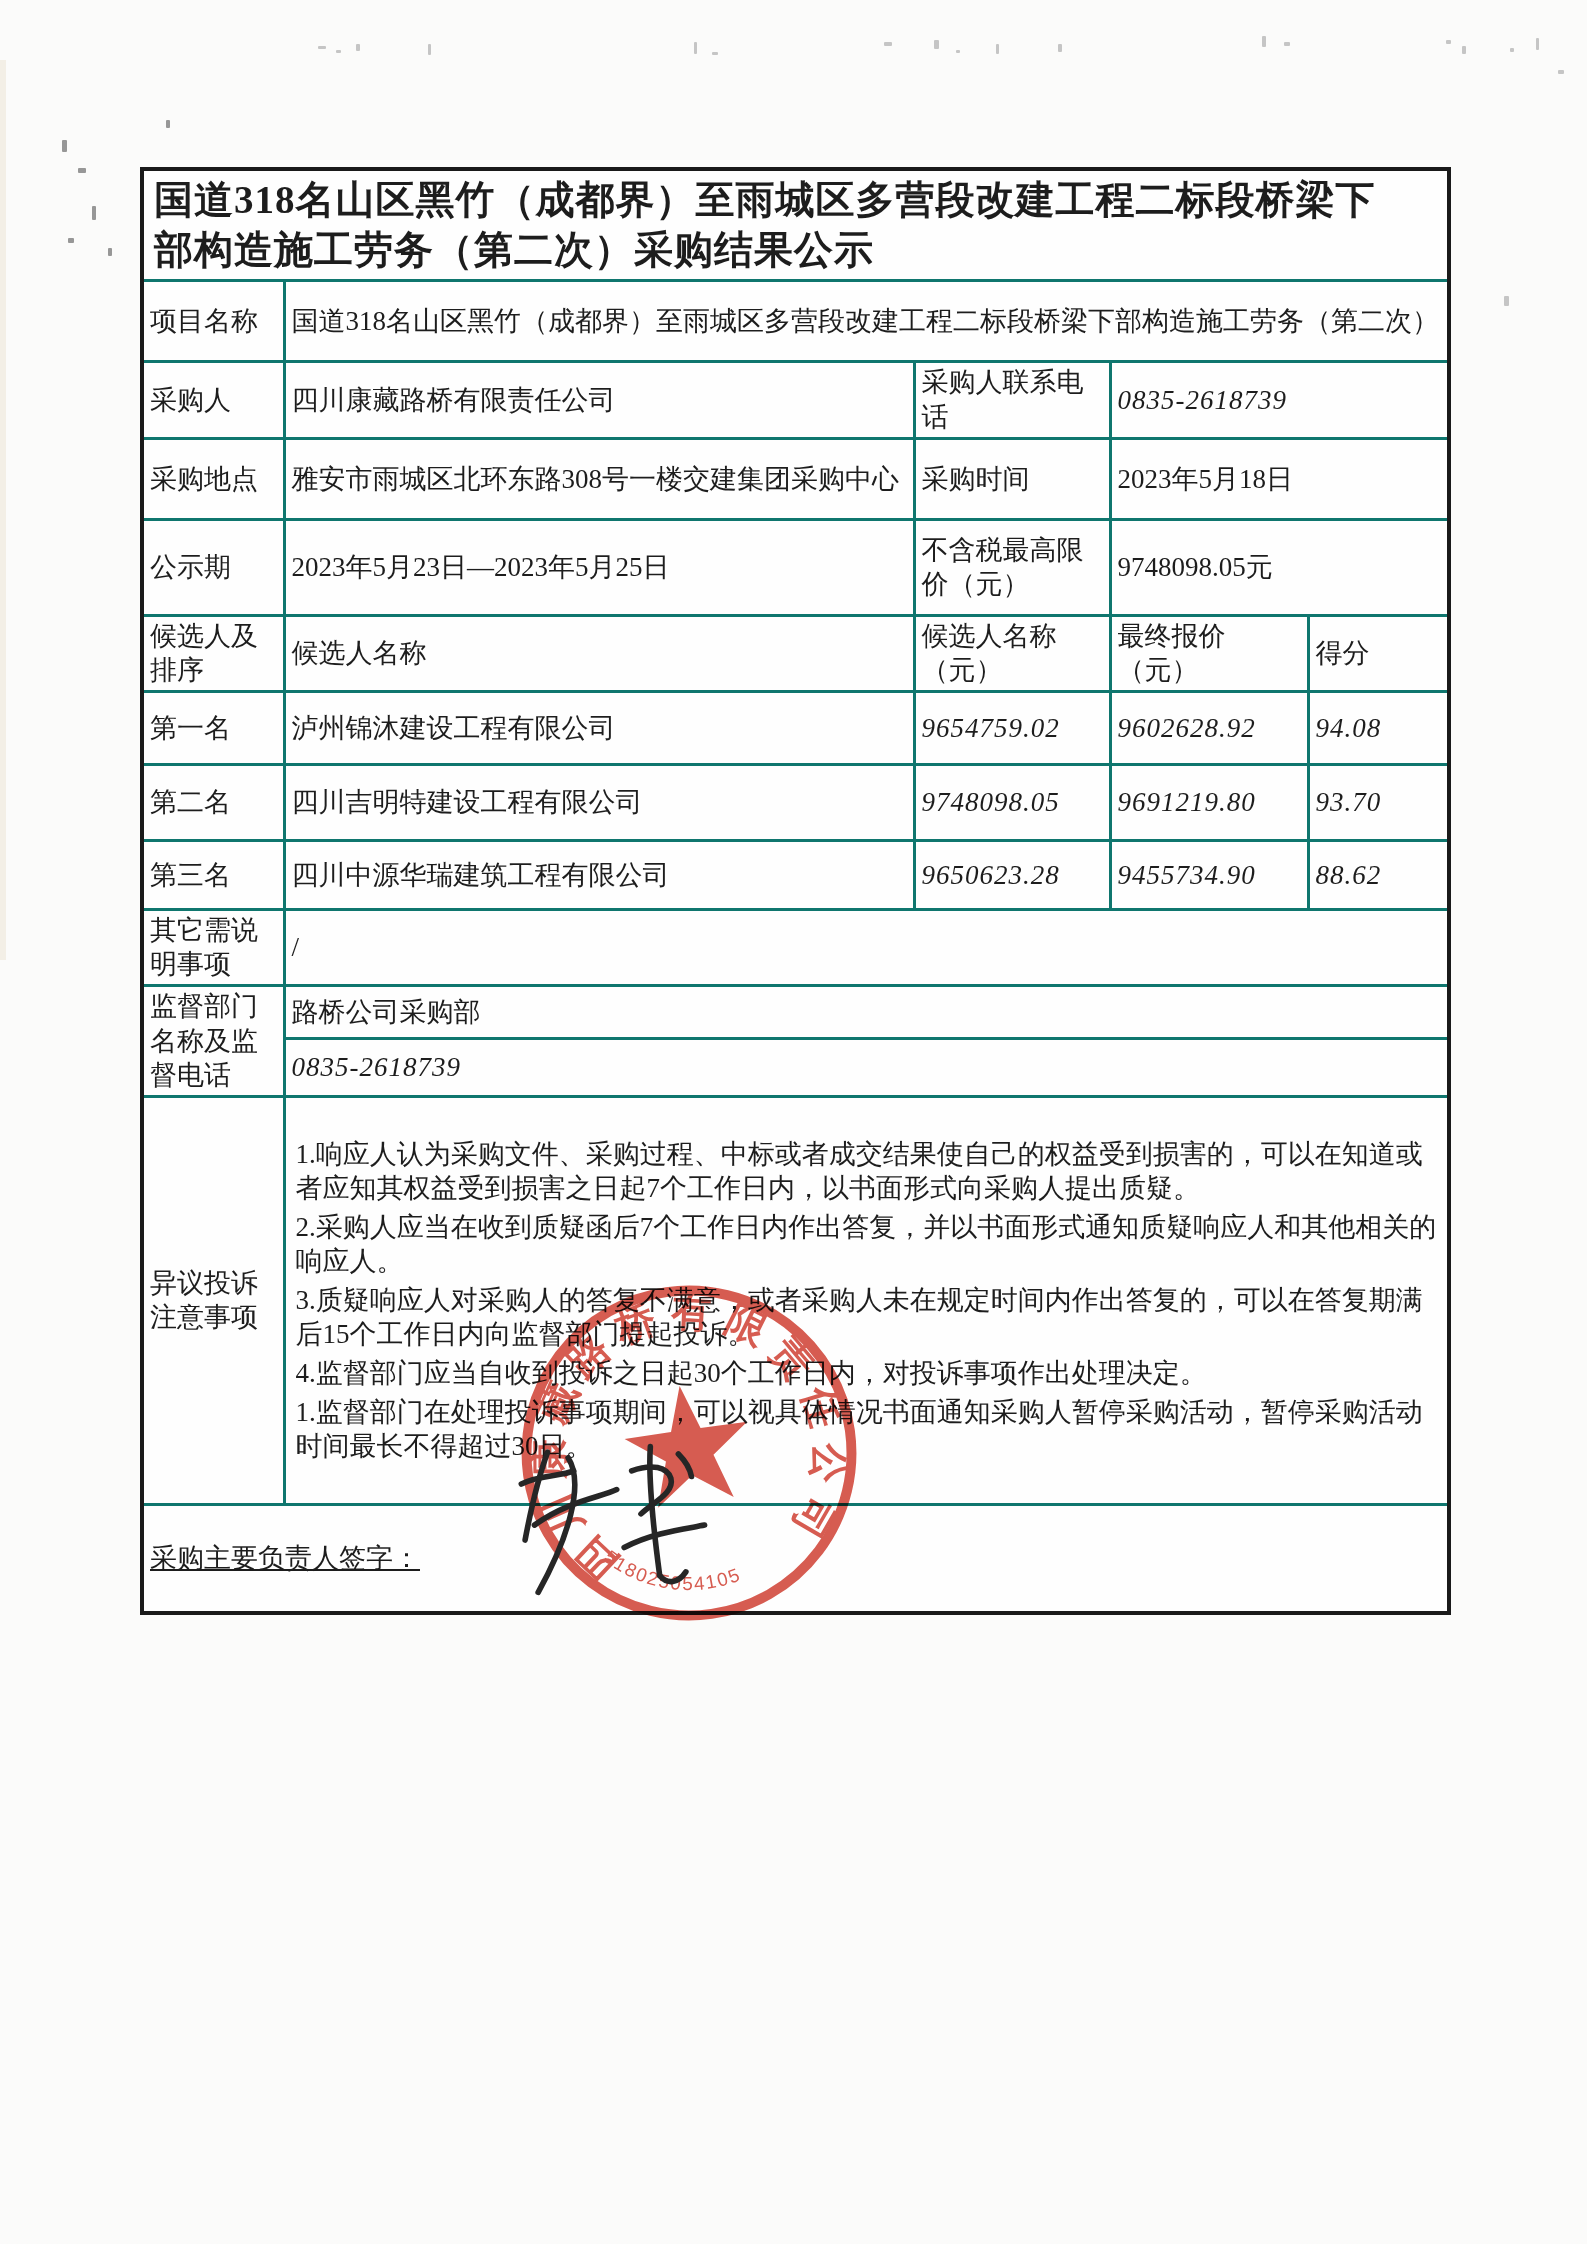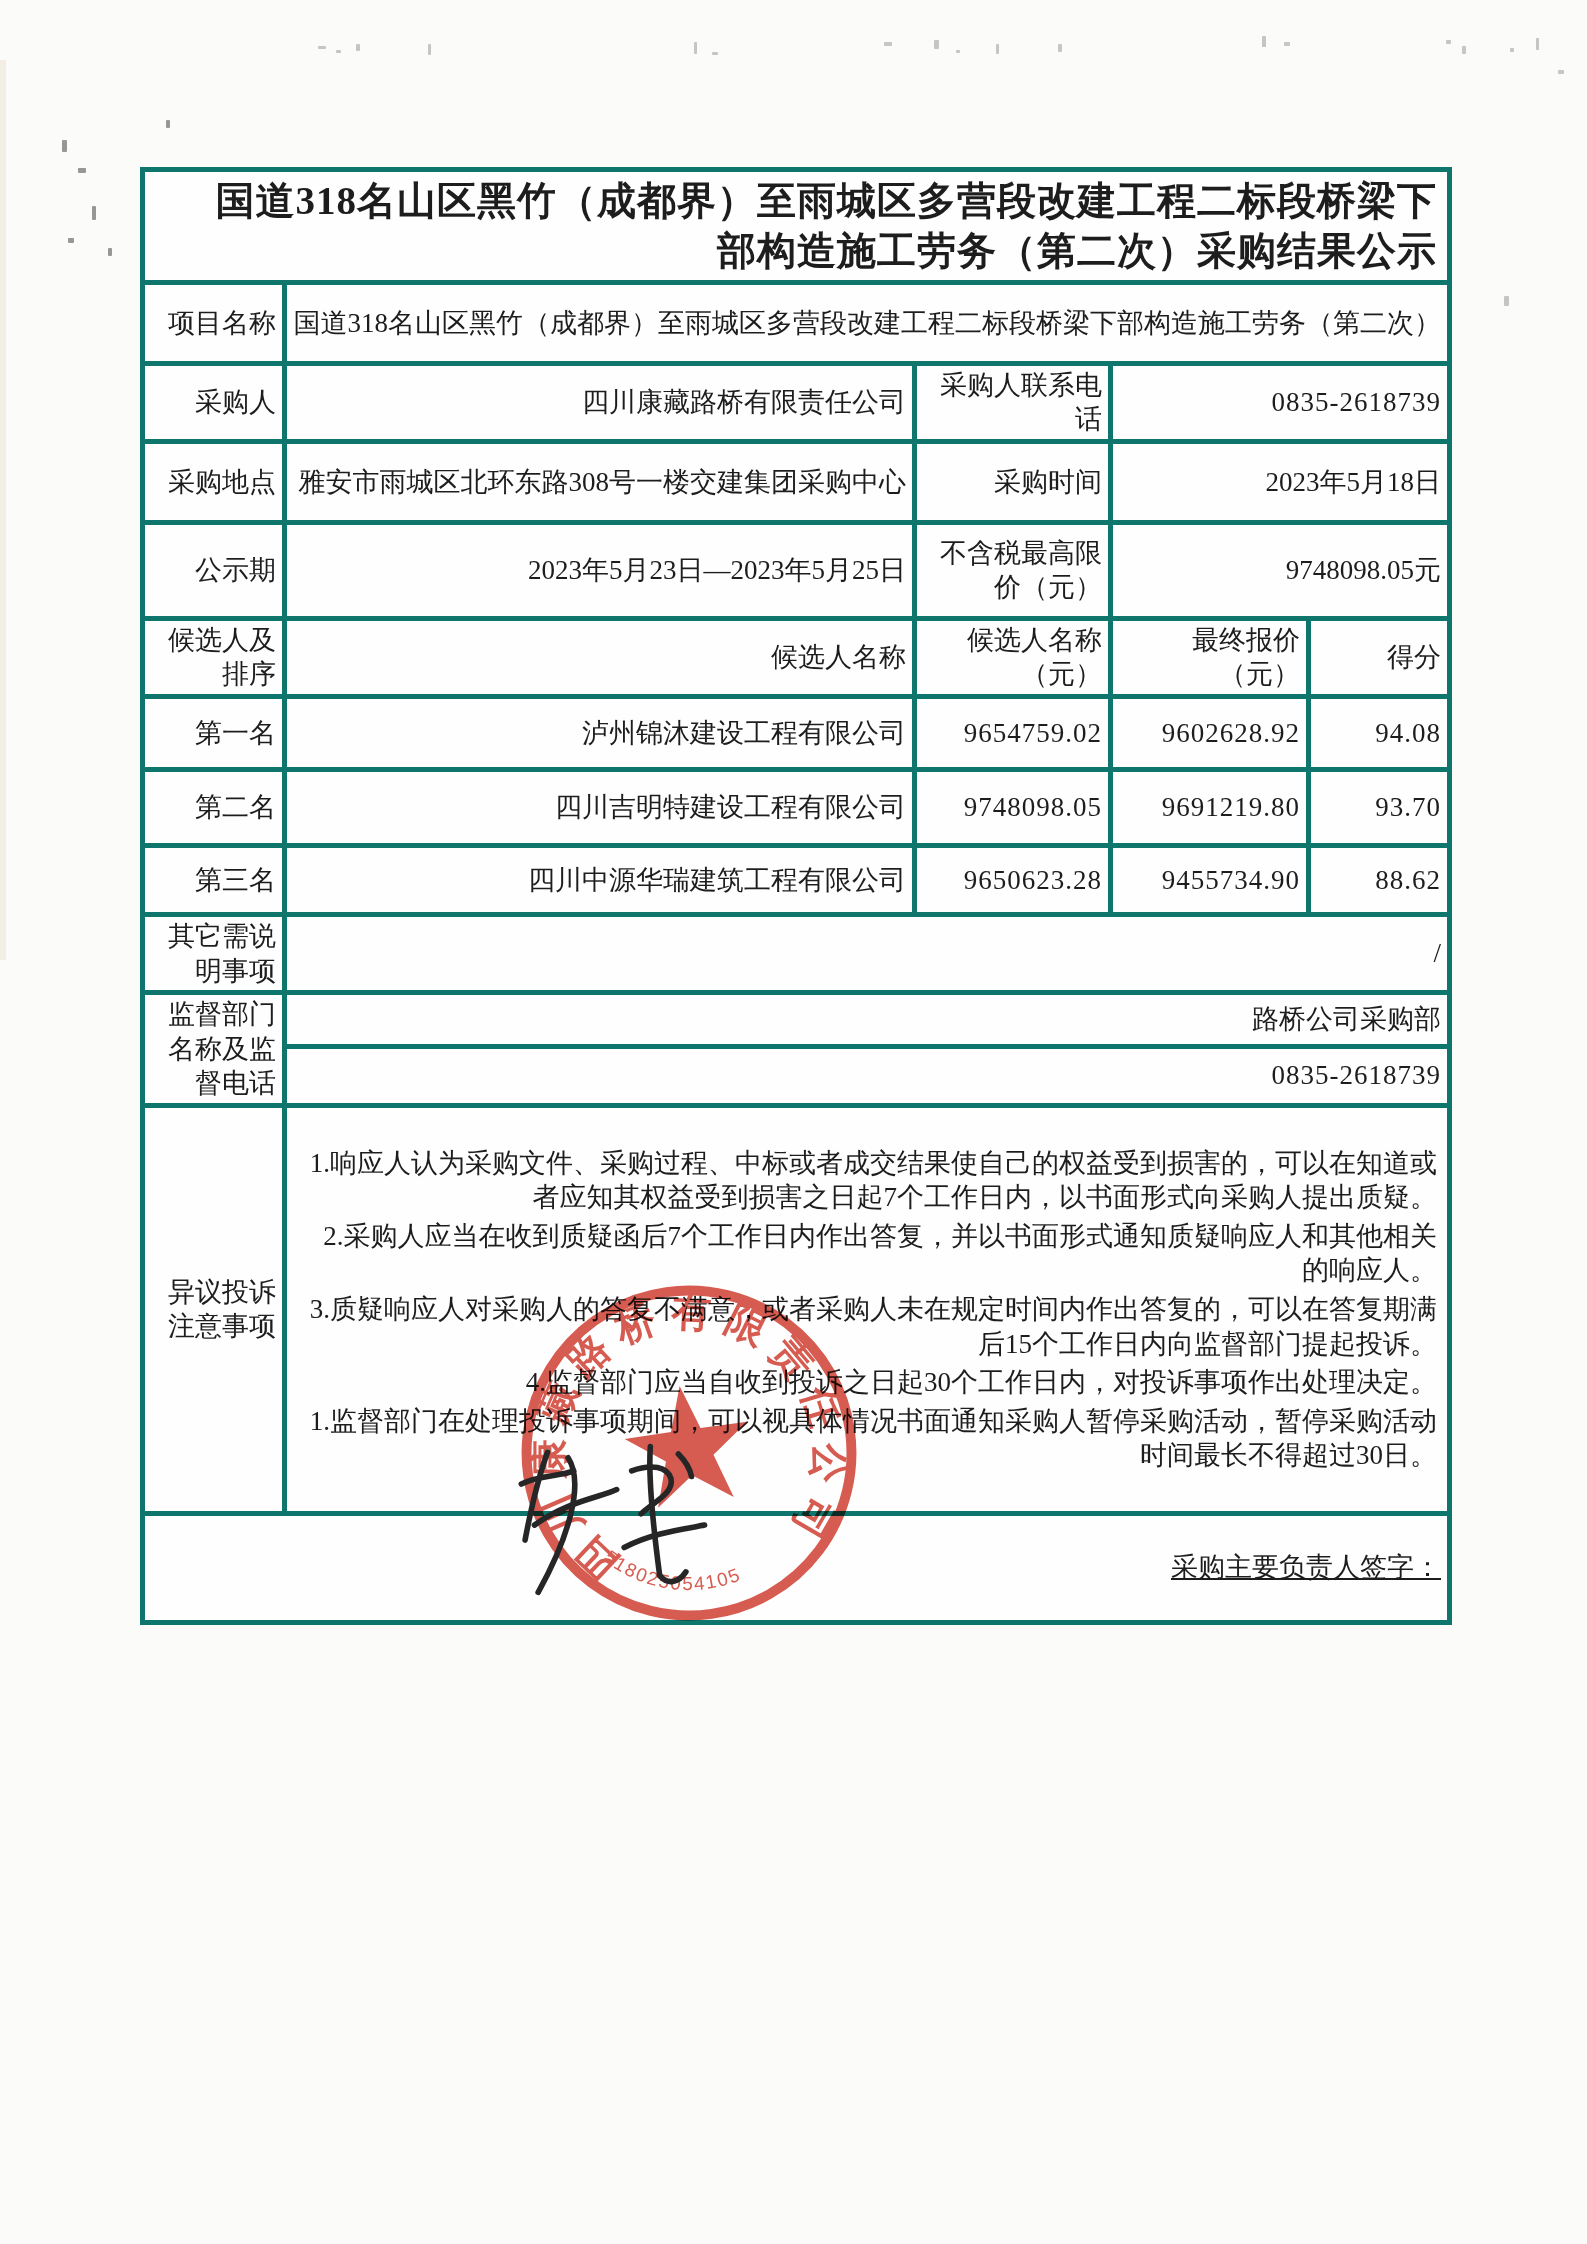--- a/index.html
+++ b/index.html
@@ -16,42 +16,42 @@
     background:#efe9dd;opacity:.7;
   }
   
   table.doc{
     position:absolute;left:140px;top:167px;width:1307px;
     border-collapse:collapse;table-layout:fixed;
     background:#fefefe;
     border:4px solid #1a1a1a;
   }
   table.doc td{
-    border:5px solid #0f766e;
+    border:3px solid #0f766e;
     font-size:27px;line-height:1.28;
-    text-align:right;vertical-align:middle;
+    text-align:left;vertical-align:middle;
     padding:2px 6px;
     word-break:break-all;
   }
   tr.r-title td{
     font-size:39px;font-weight:700;line-height:1.28;letter-spacing:1px;
     padding:4px 10px;
   }
   .t-line{display:block;}
   .left-cell{text-align:left;padding-left:10px;margin-left:46px;}
   .dispute-label div{display:block;}
   .dispute-text{
     text-align:left;font-size:28px;line-height:1.33;
     padding:16px 18px 16px 14px;
   }
   .dispute-text p{margin:4px;}
   .sig-cell{
     text-align:left;font-size:31px;padding-left:12px;
   }
-  .num{letter-spacing:1px;}
+  .num{letter-spacing:1px;font-style:italic;}
   
   .stamp{
     position:absolute;left:513px;top:1277px;width:352px;height:352px;
     opacity:.82;mix-blend-mode:multiply;
     transform:rotate(-8deg);
     pointer-events:none;
   }
   
   .signature{
     position:absolute;left:512px;top:1432px;width:215px;height:175px;

